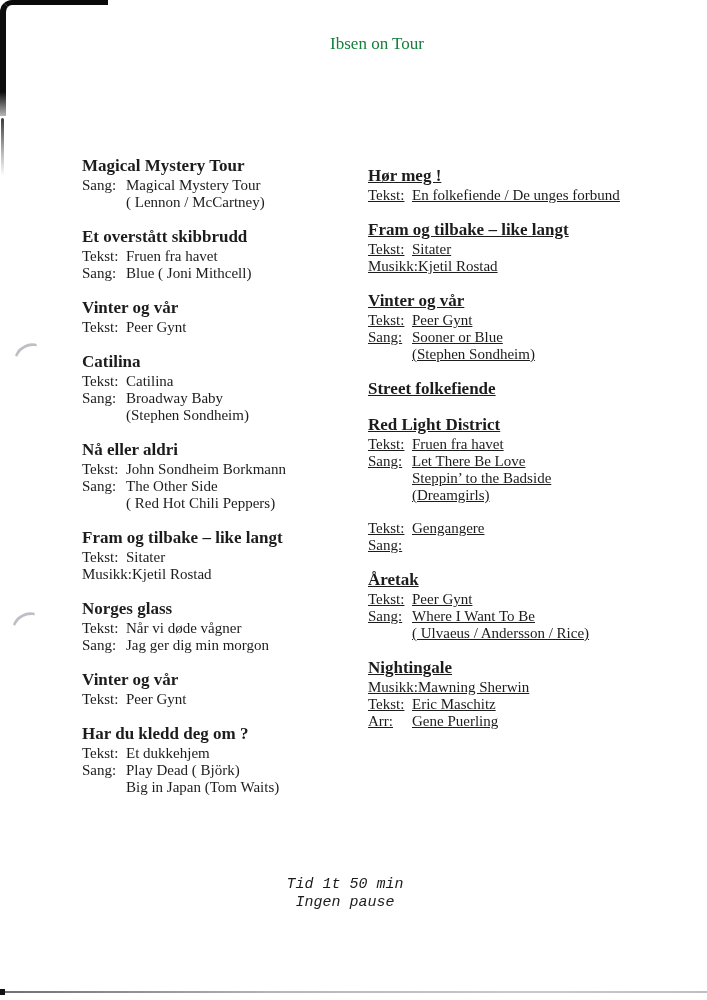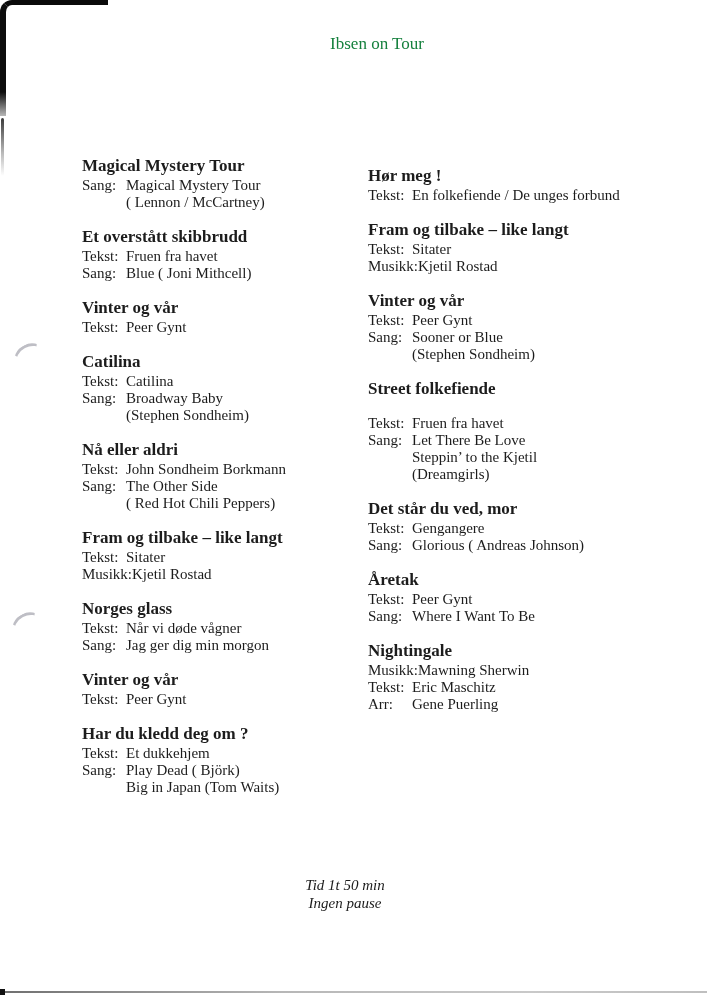--- a/index.html
+++ b/index.html
@@ -24,21 +24,21 @@
     font-size: 17px;
     line-height: 20px;
     color: #15803d;
     margin-left: 32px;
   }
   .column {
     position: absolute;
     width: 315px;
   }
   .column-left  { left: 82px;  top: 156px; }
-  .column-right { left: 368px; top: 166px; }
+  .column-right { left: 368px; top: 166px; text-decoration: underline; }
   .entry { margin: 0 0 16px 0; }
   .entry-title {
     font-size: 17px;
     font-weight: bold;
     line-height: 20px;
     margin: 0 0 1px 0;
     white-space: nowrap;
   }
   .line {
     display: flex;
@@ -53,20 +53,21 @@
   }
   .footer {
     position: absolute;
     top: 876px;
     left: 0;
     width: 690px;
     text-align: center;
     font-style: italic;
     font-size: 15px;
     line-height: 18px;
+    font-family: Liberation Mono, monospace;
   }
   
   .corner-artifact {
     position: absolute;
     top: 0; left: 0;
     width: 108px;
     height: 116px;
     border-top: 5px solid #0a0a0a;
     border-left: 6px solid #0d0d0d;
     border-top-left-radius: 12px;
@@ -258,57 +259,60 @@
       </div>
       <div class="line">
         <span class="label"></span>
         <span class="text">(Stephen Sondheim)</span>
       </div>
     </div>
     <div class="entry">
       <div class="entry-title">Street folkefiende</div>
     </div>
     <div class="entry">
+      <div class="entry-title">Red Light District</div>
       <div class="line">
         <span class="label">Tekst:</span>
         <span class="text">Fruen fra havet</span>
       </div>
       <div class="line">
         <span class="label">Sang:</span>
         <span class="text">Let There Be Love</span>
       </div>
       <div class="line">
         <span class="label"></span>
-        <span class="text">Steppin’ to the Kjetil</span>
+        <span class="text">Steppin’ to the Badside</span>
       </div>
       <div class="line">
         <span class="label"></span>
         <span class="text">(Dreamgirls)</span>
       </div>
     </div>
     <div class="entry">
-      <div class="entry-title">Det står du ved, mor</div>
       <div class="line">
         <span class="label">Tekst:</span>
         <span class="text">Gengangere</span>
       </div>
       <div class="line">
         <span class="label">Sang:</span>
-        <span class="text">Glorious ( Andreas Johnson)</span>
       </div>
     </div>
     <div class="entry">
       <div class="entry-title">Åretak</div>
       <div class="line">
         <span class="label">Tekst:</span>
         <span class="text">Peer Gynt</span>
       </div>
       <div class="line">
         <span class="label">Sang:</span>
         <span class="text">Where I Want To Be</span>
+      </div>
+      <div class="line">
+        <span class="label"></span>
+        <span class="text">( Ulvaeus / Andersson / Rice)</span>
       </div>
     </div>
     <div class="entry">
       <div class="entry-title">Nightingale</div>
       <div class="line">
         <span class="label">Musikk:</span>
         <span class="text">Mawning Sherwin</span>
       </div>
       <div class="line">
         <span class="label">Tekst:</span>

